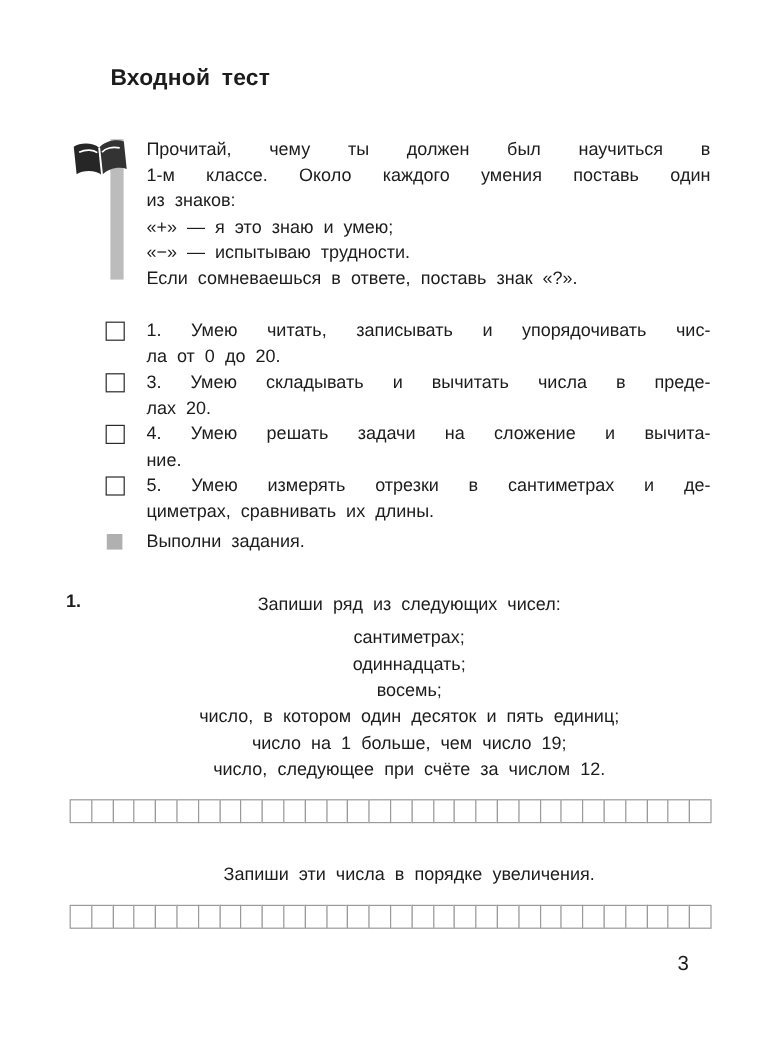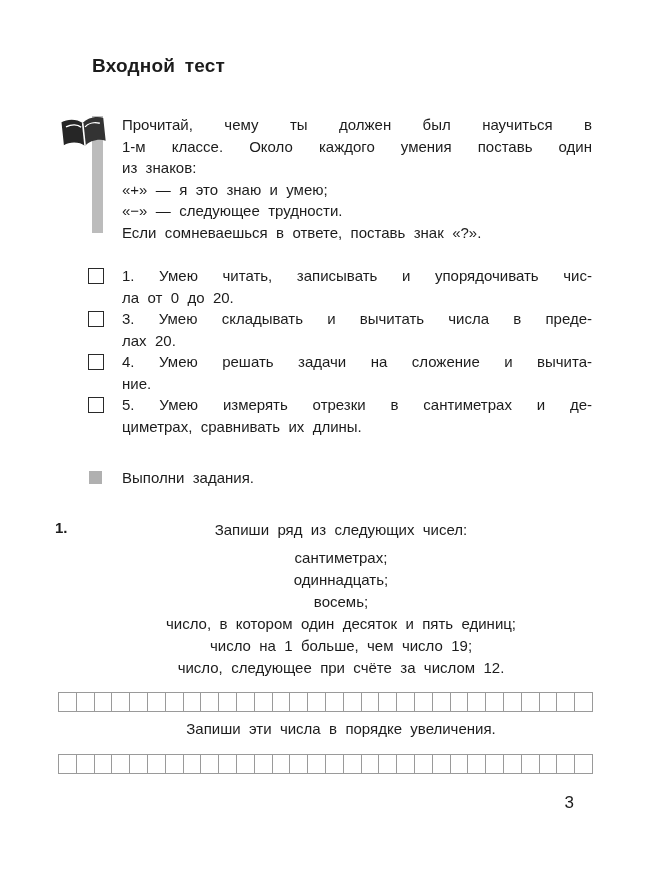--- a/index.html
+++ b/index.html
@@ -48,21 +48,21 @@
   .checklist{margin-top:22px;}
   .check-item{display:flex;}
   .cb-gutter{width:67px;flex:none;}
   .checkbox{
     width:14px;height:14px;
     border:1.6px solid var(--c-checkbox-border);
     background:#fff;
     margin:3px 0 0 33px;
   }
   
-  .do-row{margin-top:30px;}
+  .do-row{margin-top:4px;}
   .bullet{
     width:13px;height:13px;
     background:var(--c-marker);
     margin:4px 0 0 34px;
   }
 
   
   .task{display:flex;margin:30px 58px 0 55px;}
   .task-gutter{width:35px;flex:none;}
   .task-num{font-weight:bold;}
@@ -79,21 +79,21 @@
   .grid .cell{
     flex:none;
     width:18.8px;height:20px;
     box-sizing:border-box;
     border:1px solid var(--c-grid-line);
     margin-left:-1px;
     background:#fff;
   }
   .grid .cell:first-child{margin-left:0;}
 
-  .followup{margin-top:6px;}
+  .followup{margin-top:32px;}
   .grid.second{margin-top:14px;}
 
   .page-num{
     position:absolute;
     right:76px;bottom:56px;
     font-size:17px;
   }
 </style>
 </head>
 <body>
@@ -113,21 +113,21 @@
           <path d="M6 9 C12 7 18 8 21 11" stroke="#ffffff" stroke-width="1.4" fill="none"></path>
           <path d="M40 9 C34 7 28 8 25 11" stroke="#ffffff" stroke-width="1.4" fill="none"></path>
         </svg>
       </div>
     </div>
     <div class="text-col">
       <div class="line j">Прочитай, чему ты должен был научиться в</div>
       <div class="line j">1-м классе. Около каждого умения поставь один</div>
       <div class="line">из знаков:</div>
       <div class="line">«+» — я это знаю и умею;</div>
-      <div class="line">«−» — следующее трудности.</div>
+      <div class="line">«−» — испытываю трудности.</div>
       <div class="line">Если сомневаешься в ответе, поставь знак «?».</div>
     </div>
   </section>
 
   <section class="checklist">
 
     <div class="row check-item">
       <div class="cb-gutter">
         <div class="checkbox"></div>
       </div>

